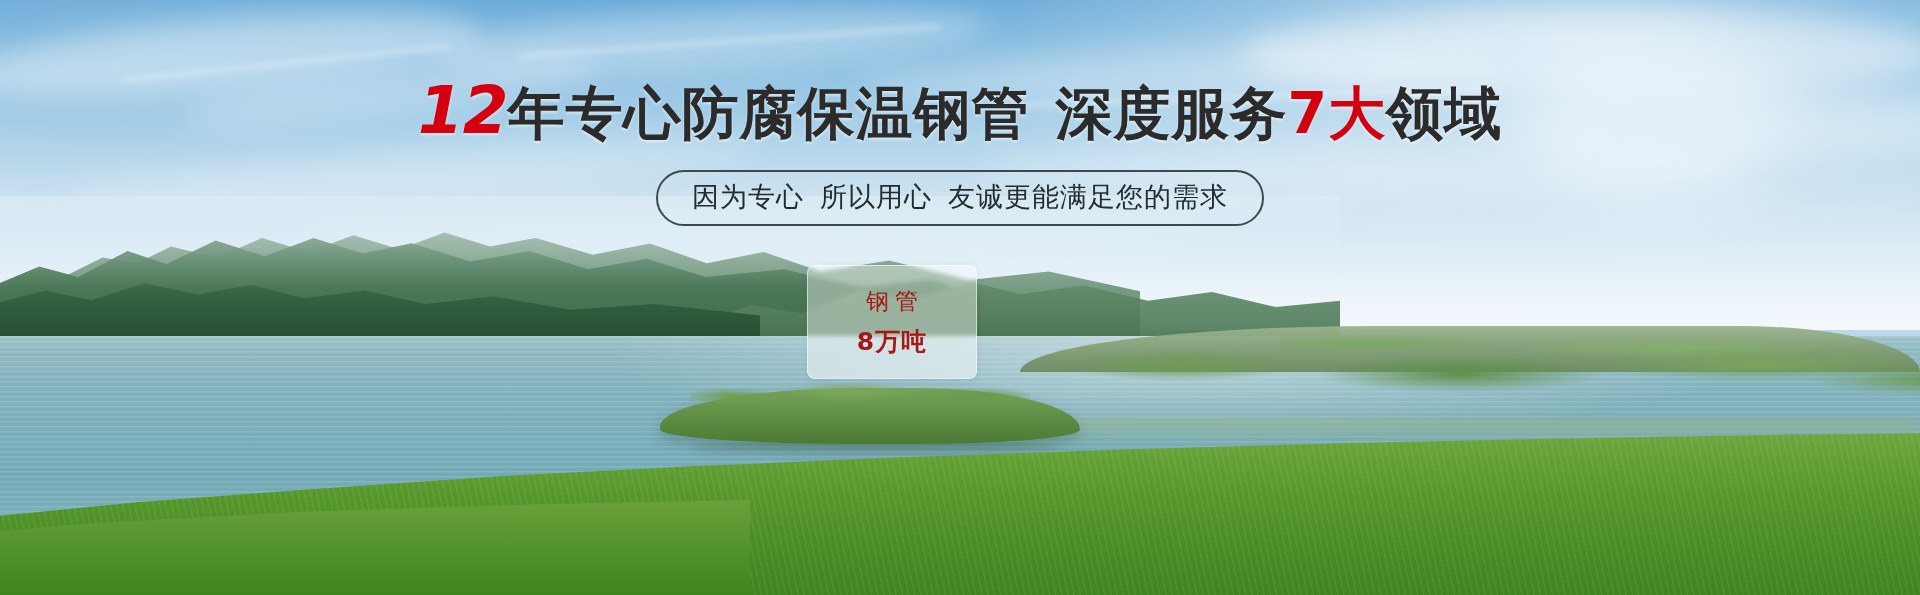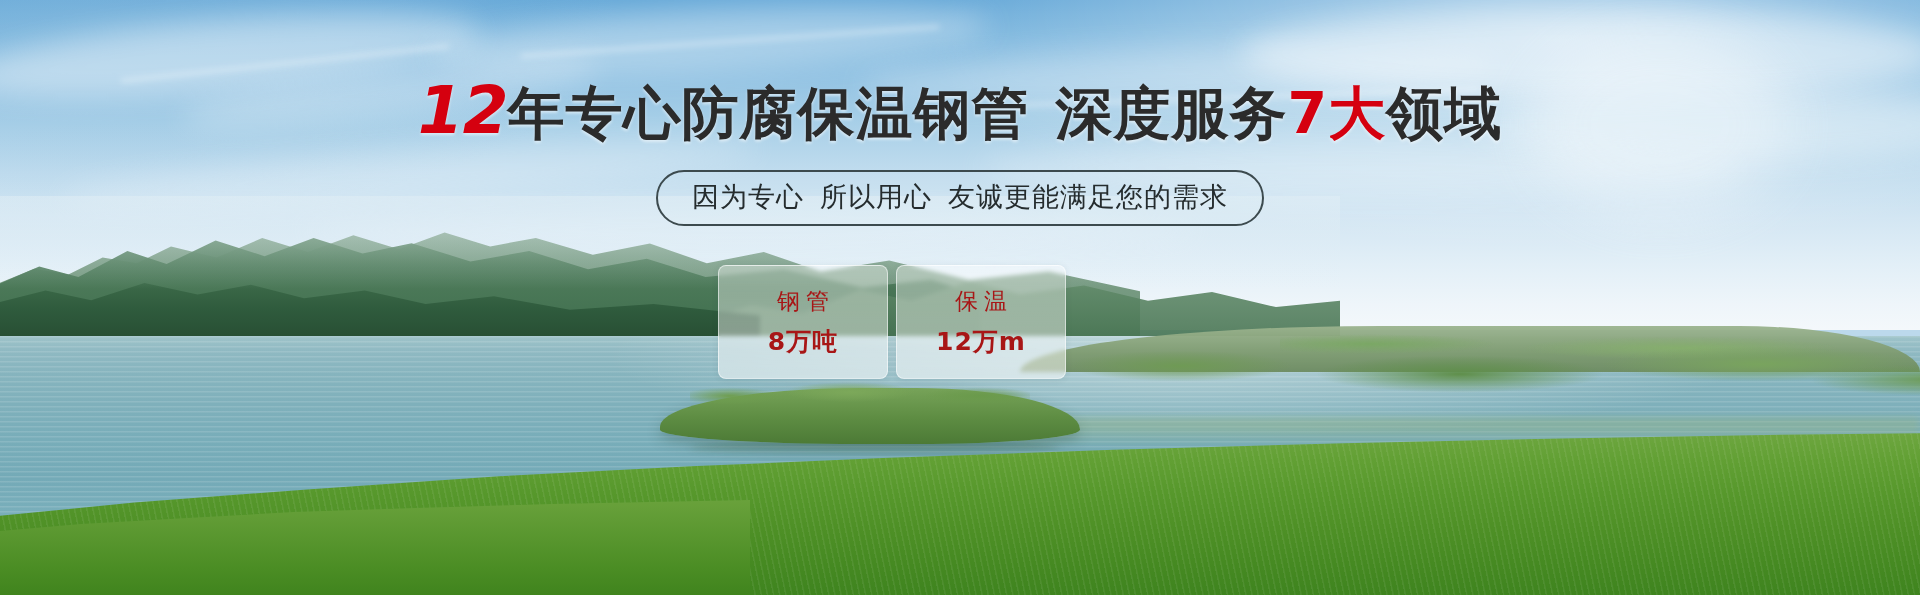--- a/index.html
+++ b/index.html
@@ -318,21 +318,17 @@
     </div>
 
     <div class="cards">
 
       <div class="card">
         <div class="card-title">钢管</div>
         <div class="card-value"><span>8万吨</span><sup></sup></div>
       </div>
 
 
-      <div class="card">
-        <div class="card-title">保温</div>
-        <div class="card-value"><span>12万m</span><sup></sup></div>
-      </div>
 
     </div>
 
   </div>
 </div>
 
 </body></html>

